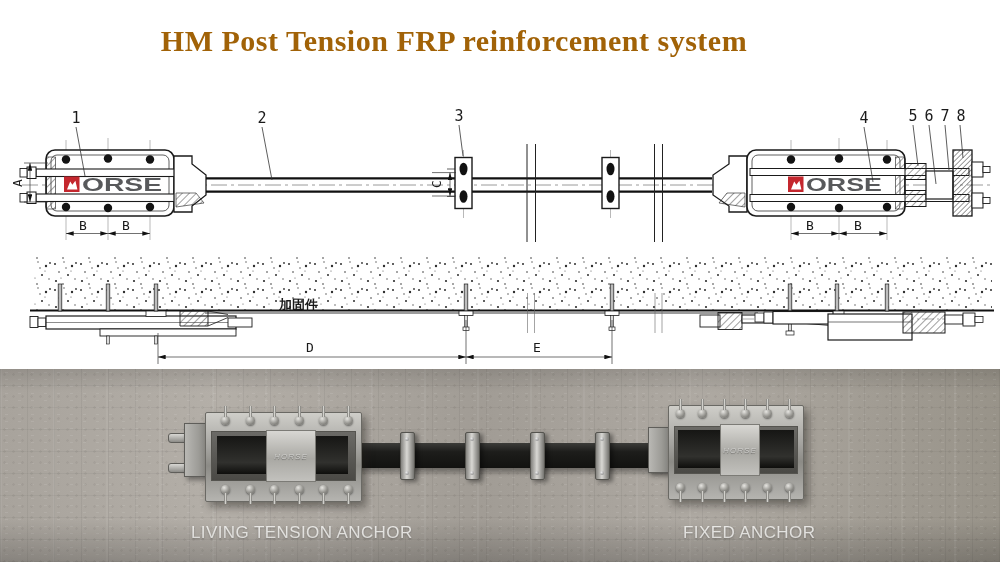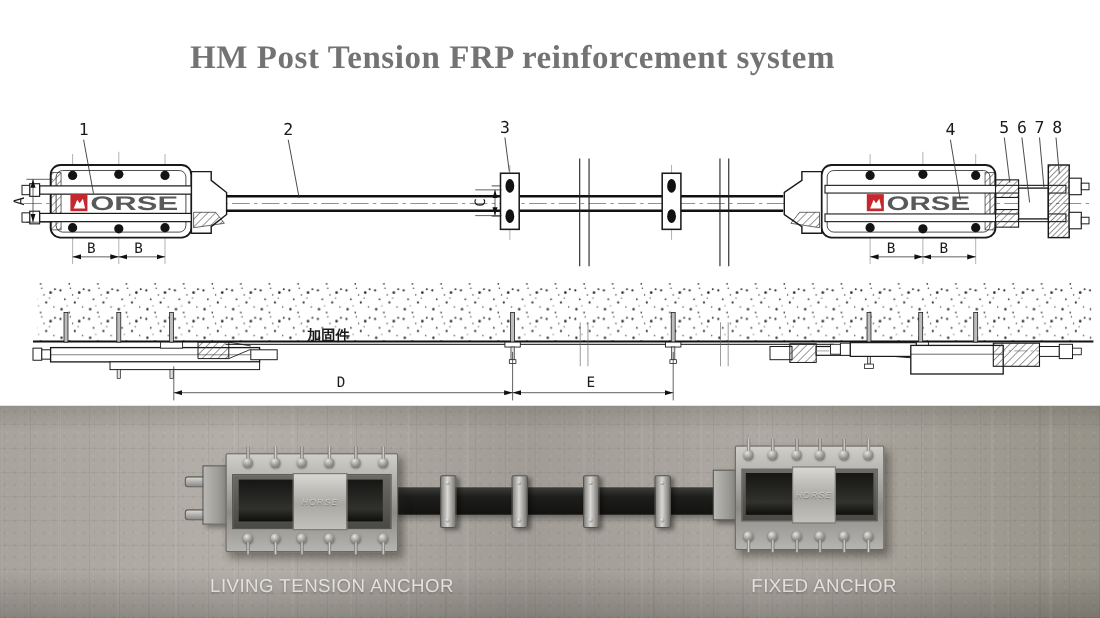--- a/index.html
+++ b/index.html
@@ -1,19 +1,19 @@
 <!DOCTYPE html>
 <html><head>
 <meta charset="utf-8">
 <style>
   html,body{margin:0;padding:0;background:#e8e8e8;}
   .stage{position:relative;width:1000px;height:562px;background:#ffffff;overflow:hidden;
          font-family:"Liberation Sans", sans-serif;}
-  .title{position:absolute;top:24px;left:0;width:908px;text-align:center;margin:12px;
-         font-family:"Liberation Serif", serif;font-weight:bold;font-size:30px;color:#737373;
+  .title{position:absolute;top:24px;left:0;width:908px;text-align:center;margin:0;
+         font-family:"Liberation Serif", serif;font-weight:bold;font-size:30px;color:#a16207;
          letter-spacing:.5px;}
   svg{position:absolute;left:0;}
   svg text{font-family:"DejaVu Sans Mono", monospace;fill:#1a1a1a;}
   .cad-num{font-size:15px;}
   .cad-dim{font-size:13px;}
   .cad-note{font-size:13px;font-weight:bold;font-family:"DejaVu Sans", sans-serif;}
   .logo-orse{font-family:"Liberation Sans", sans-serif;font-weight:bold;fill:#58595b;}
   
   .photo{position:absolute;top:369px;left:0;width:1000px;height:193px;
     background-color:#a8a39c;

